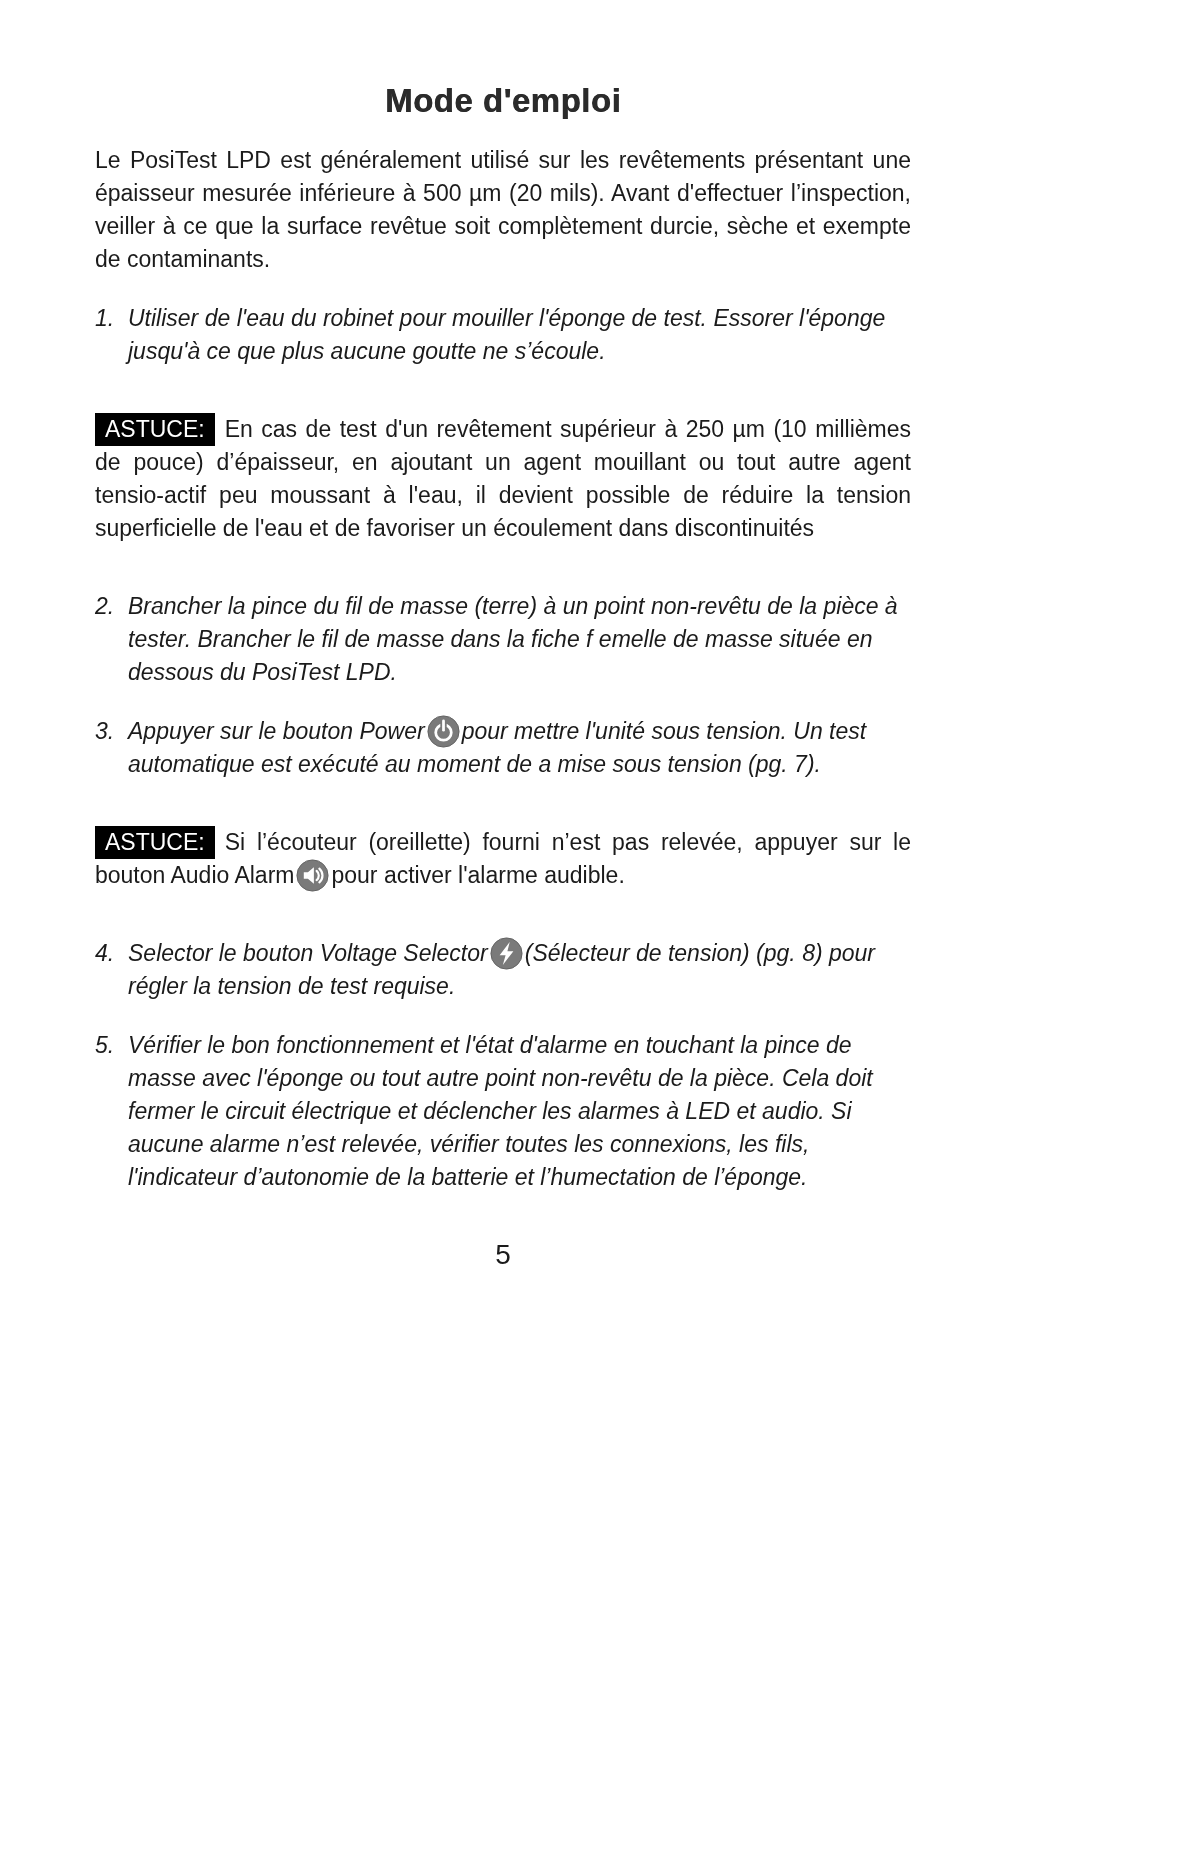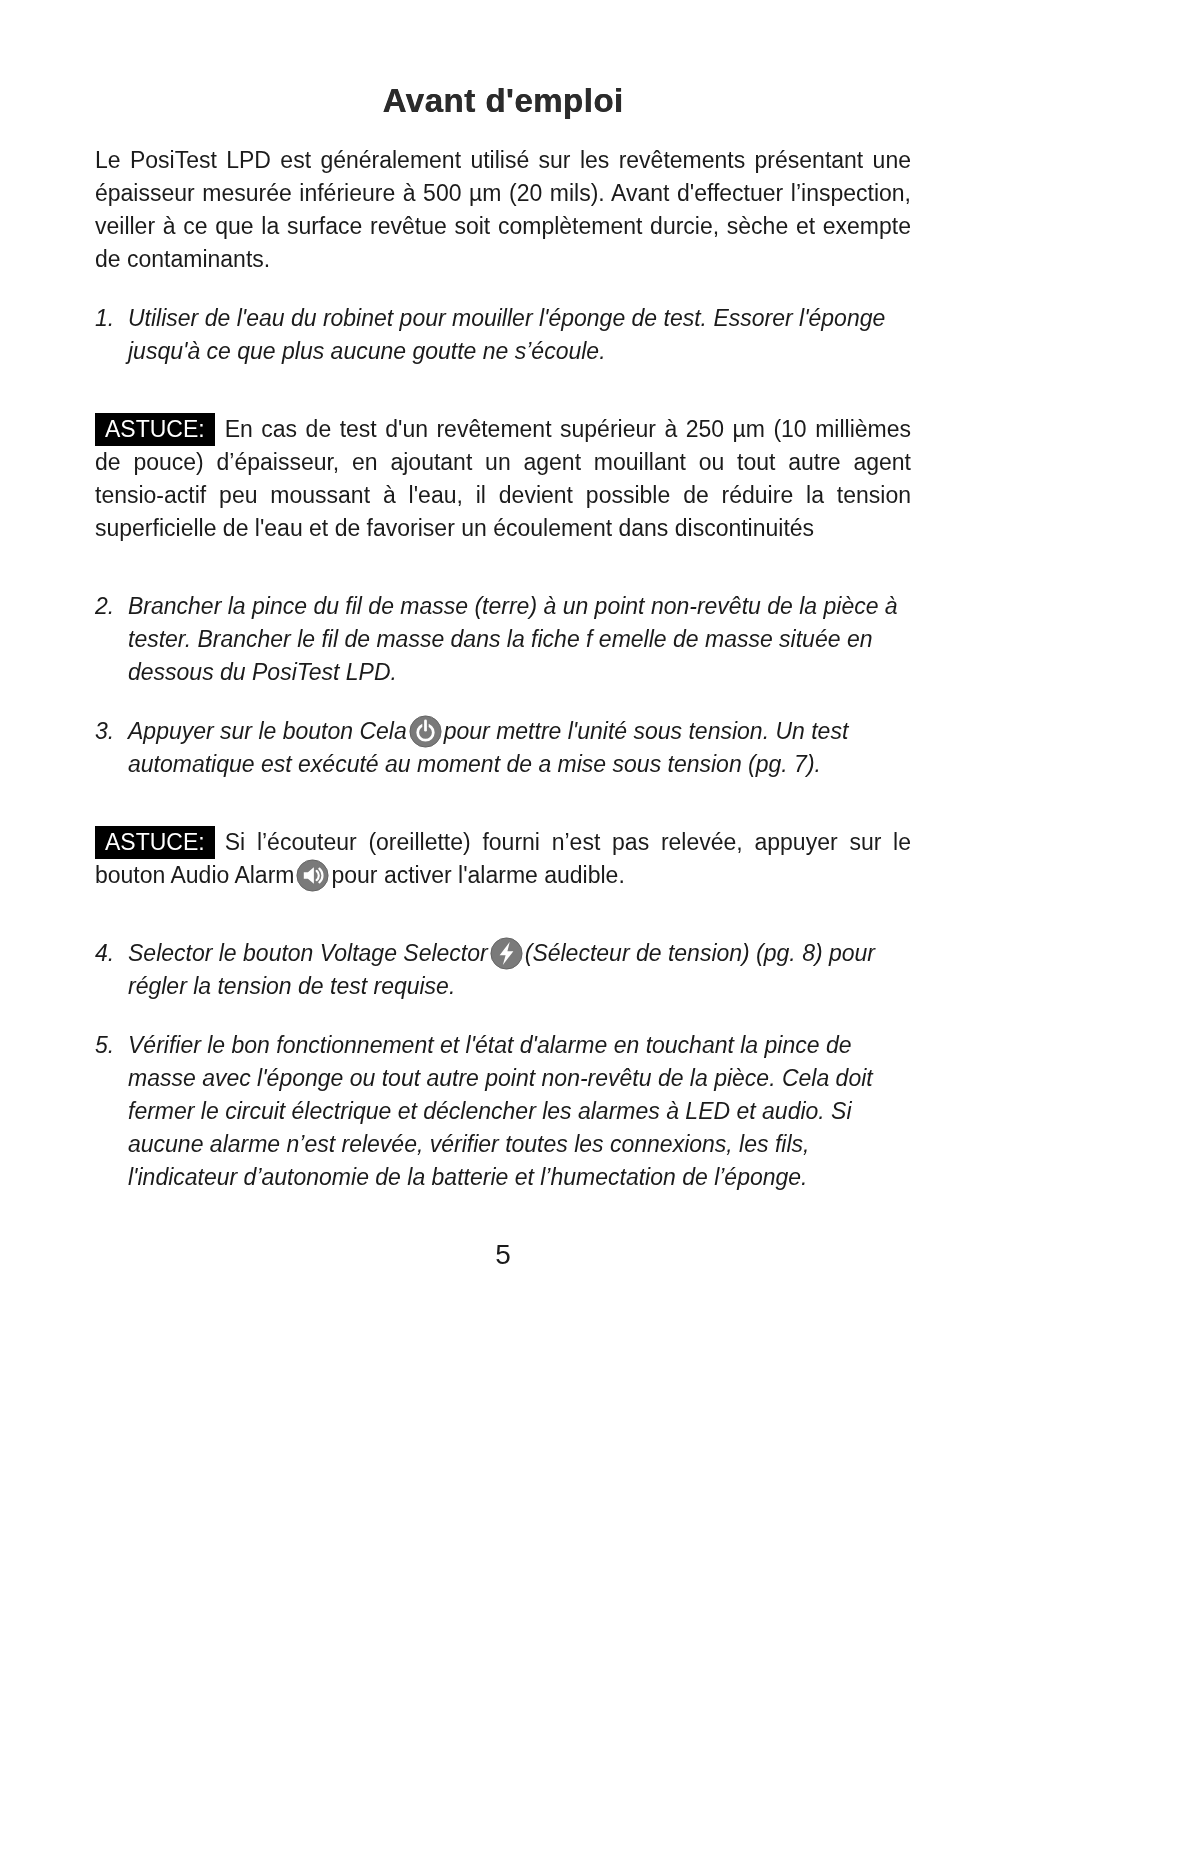--- a/index.html
+++ b/index.html
@@ -53,31 +53,31 @@
   }
   .icon svg { display: block; }
   .page-number { text-align: center; font-size: 28px; margin-top: 44px; }
 </style>
 </head>
 <body>
 
 <div class="page">
   <div class="content">
 
-    <h1 class="title">Avant d'emploi</h1>
+    <h1 class="title">Mode d'emploi</h1>
 
     <p class="para">Le PosiTest LPD est généralement utilisé sur les revêtements présentant une épaisseur mesurée inférieure à 500 µm (20 mils). Avant d'effectuer l’inspection, veiller à ce que la surface revêtue soit complètement durcie, sèche et exempte de contaminants.</p>
 
     <div class="step"><span class="num">1.</span><span>Utiliser de l'eau du robinet pour mouiller l'éponge de test. Essorer l'éponge jusqu'à ce que plus aucune goutte ne s’écoule.</span></div>
 
     <p class="tip"><span class="tip-label">ASTUCE:</span><span>En cas de test d'un revêtement supérieur à 250 µm (10 millièmes de pouce) d’épaisseur, en ajoutant un agent mouillant ou tout autre agent tensio-actif peu moussant à l'eau, il devient possible de réduire la tension superficielle de l'eau et de favoriser un écoulement dans discontinuités</span></p>
 
     <div class="step"><span class="num">2.</span><span>Brancher la pince du fil de masse (terre) à un point non-revêtu de la pièce à tester. Brancher le fil de masse dans la fiche f emelle de masse située en dessous du PosiTest LPD.</span></div>
 
-    <div class="step"><span class="num">3.</span><span>Appuyer sur le bouton Cela</span><span class="icon"><svg width="33" height="33" viewBox="0 0 36 36" aria-hidden="true">
+    <div class="step"><span class="num">3.</span><span>Appuyer sur le bouton Power</span><span class="icon"><svg width="33" height="33" viewBox="0 0 36 36" aria-hidden="true">
             <circle cx="18" cy="18" r="17" fill="#7a7a7a" stroke="#5e5e5e" stroke-width="1"></circle>
             <circle cx="18" cy="19" r="8.5" fill="none" stroke="#ffffff" stroke-width="3"></circle>
             <line x1="18" y1="4.5" x2="18" y2="13" stroke="#7a7a7a" stroke-width="7"></line>
             <line x1="18" y1="6.5" x2="18" y2="16.5" stroke="#ffffff" stroke-width="3" stroke-linecap="round"></line>
           </svg></span><span>pour mettre l'unité sous tension. Un test automatique est exécuté au moment de a mise sous tension (pg. 7).</span></div>
 
     <p class="tip"><span class="tip-label">ASTUCE:</span><span>Si l’écouteur (oreillette) fourni n’est pas relevée, appuyer sur le bouton Audio Alarm</span><span class="icon"><svg width="33" height="33" viewBox="0 0 36 36" aria-hidden="true">
             <circle cx="18" cy="18" r="17" fill="#7a7a7a" stroke="#5e5e5e" stroke-width="1"></circle>
             <path d="M8.5 14.5 h4.5 l6.5 -5.5 v18 l-6.5 -5.5 h-4.5 z" fill="#ffffff"></path>
             <path d="M22.5 13 a6.5 6.5 0 0 1 0 10" fill="none" stroke="#ffffff" stroke-width="2.4" stroke-linecap="round"></path>

